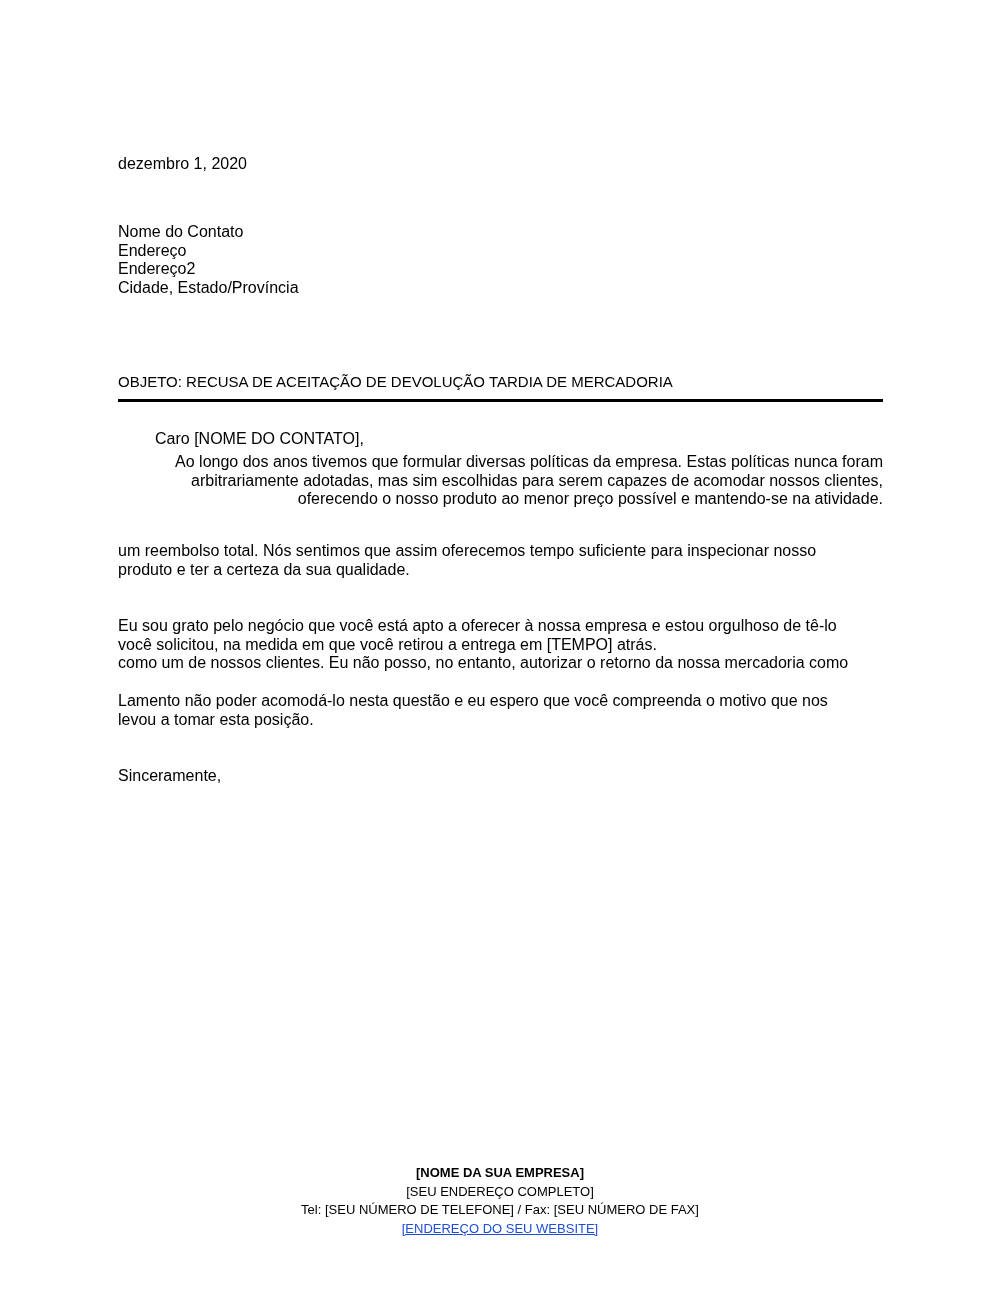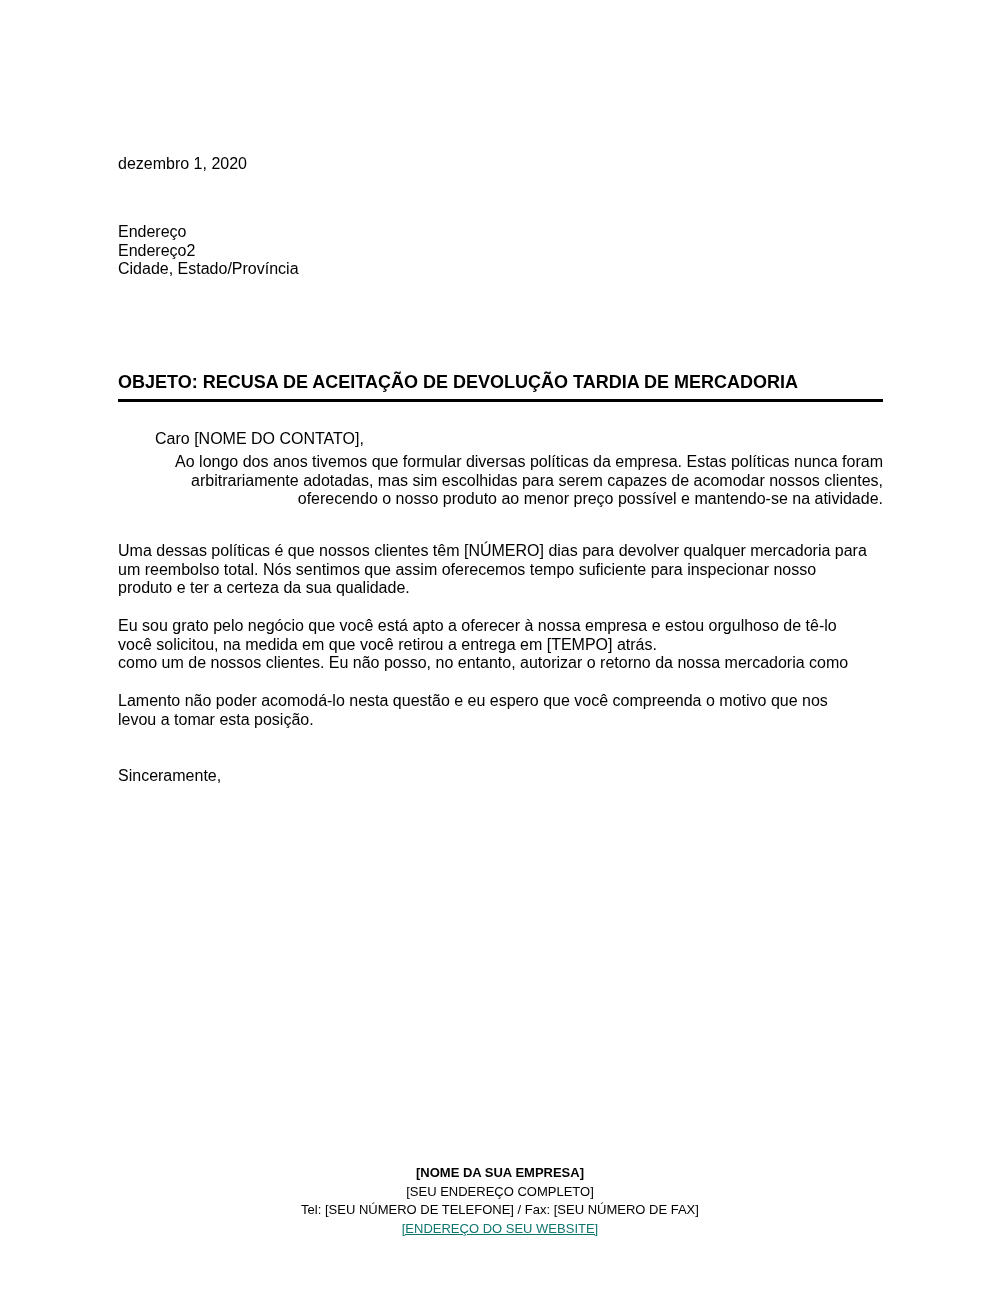--- a/index.html
+++ b/index.html
@@ -3,44 +3,45 @@
   <meta charset="utf-8">
   <style>
     html, body { margin: 0; padding: 0; background: #ffffff; }
     body { width: 1000px; height: 1290px; position: relative; overflow: hidden;
            font-family: "Liberation Sans", sans-serif; color: #000; font-size: 16px; }
     .page { position: absolute; left: 0; top: 0; width: 1000px; height: 1290px; }
     .block { position: absolute; left: 118px; width: 765px; line-height: 18.6px; }
     .line { display: block; white-space: nowrap; }
     .date { top: 155px; }
     .address { top: 223px; }
-    .subject { top: 373px; font-weight: bold; font-size: 18px; }
+    .subject { top: 373px; font-weight: normal; font-size: 15px; }
     .rule { position: absolute; left: 118px; top: 399px; width: 765px; height: 3px; background: #000; }
     .greeting { top: 430px; margin-left: 37px; }
     .p1 { top: 453px; text-align: right; }
     .p2 { top: 542px; }
     .p3 { top: 617px; }
     .p4 { top: 692px; }
     .closing { top: 767px; }
     .sig { top: 860px; }
     .footer { position: absolute; left: 0; width: 1000px; top: 1164px; text-align: center;
               font-size: 13px; line-height: 18.5px; }
     .footer .company { font-weight: bold; }
-    .footer a { color: #0f766e; text-decoration: underline; }
+    .footer a { color: #1d4ed8; text-decoration: underline; }
   </style>
 </head>
 <body>
 
 <div class="page">
 
   <div class="block date">
     <span class="line">dezembro 1, 2020</span>
   </div>
 
   <div class="block address">
+    <span class="line">Nome do Contato</span>
     <span class="line">Endereço</span>
     <span class="line">Endereço2</span>
     <span class="line">Cidade, Estado/Província</span>
   </div>
 
   <div class="block subject">
     <span class="line">OBJETO: RECUSA DE ACEITAÇÃO DE DEVOLUÇÃO TARDIA DE MERCADORIA</span>
   </div>
   <div class="rule"></div>
 
@@ -48,21 +49,20 @@
     <span class="line">Caro [NOME DO CONTATO],</span>
   </div>
 
   <div class="block p1">
     <span class="line">Ao longo dos anos tivemos que formular diversas políticas da empresa. Estas políticas nunca foram</span>
     <span class="line">arbitrariamente adotadas, mas sim escolhidas para serem capazes de acomodar nossos clientes,</span>
     <span class="line">oferecendo o nosso produto ao menor preço possível e mantendo-se na atividade.</span>
   </div>
 
   <div class="block p2">
-    <span class="line">Uma dessas políticas é que nossos clientes têm [NÚMERO] dias para devolver qualquer mercadoria para</span>
     <span class="line">um reembolso total. Nós sentimos que assim oferecemos tempo suficiente para inspecionar nosso</span>
     <span class="line">produto e ter a certeza da sua qualidade.</span>
   </div>
 
   <div class="block p3">
     <span class="line">Eu sou grato pelo negócio que você está apto a oferecer à nossa empresa e estou orgulhoso de tê-lo</span>
     <span class="line">você solicitou, na medida em que você retirou a entrega em [TEMPO] atrás.</span>
     <span class="line">como um de nossos clientes. Eu não posso, no entanto, autorizar o retorno da nossa mercadoria como</span>
   </div>
 

